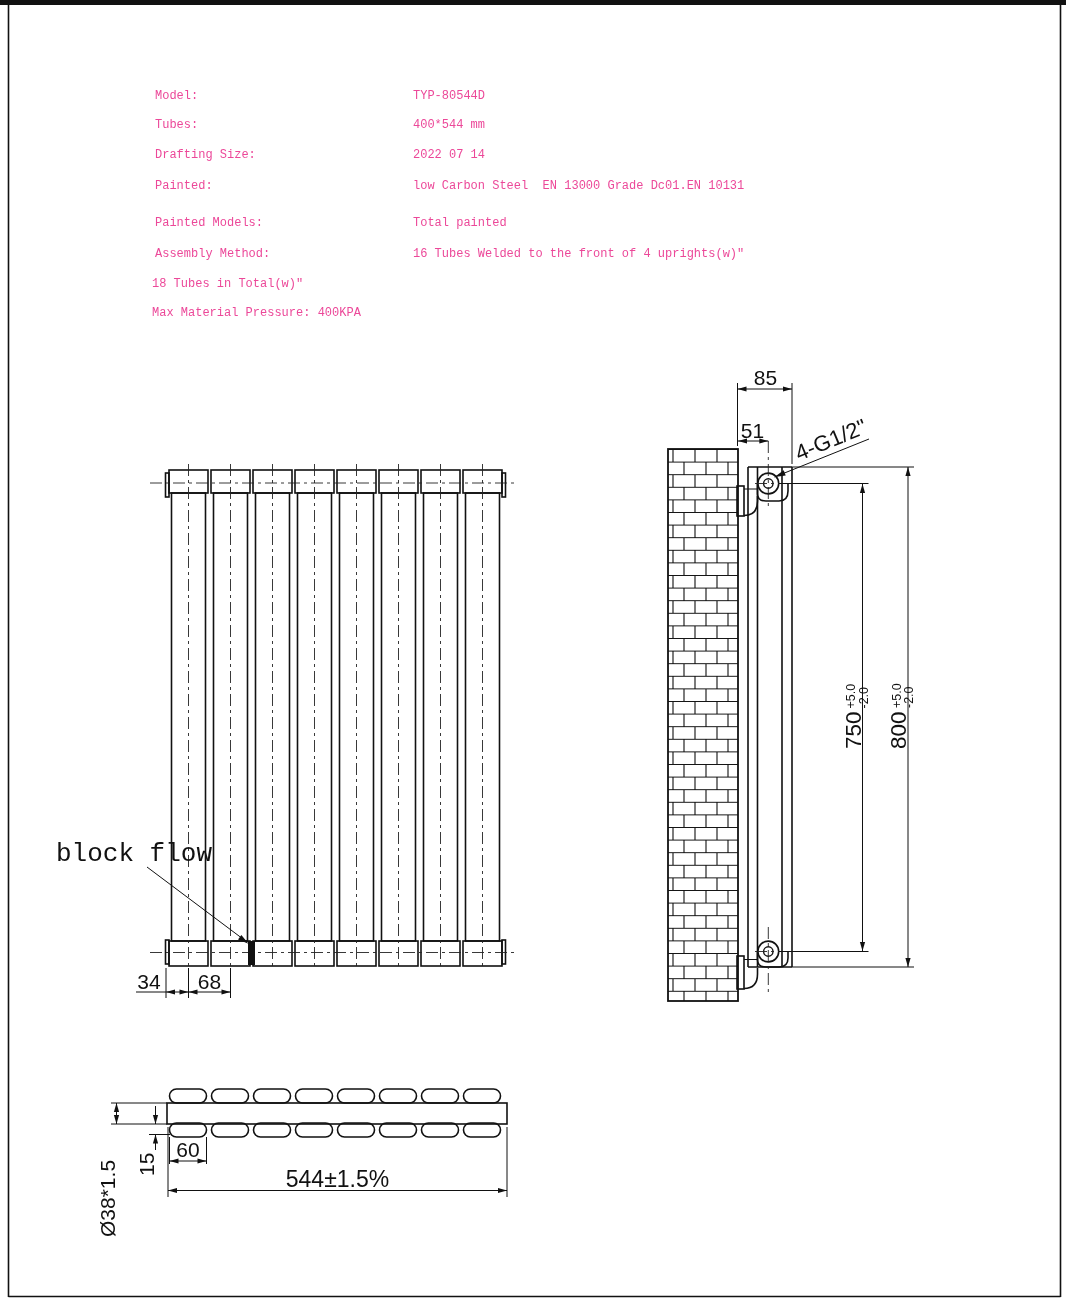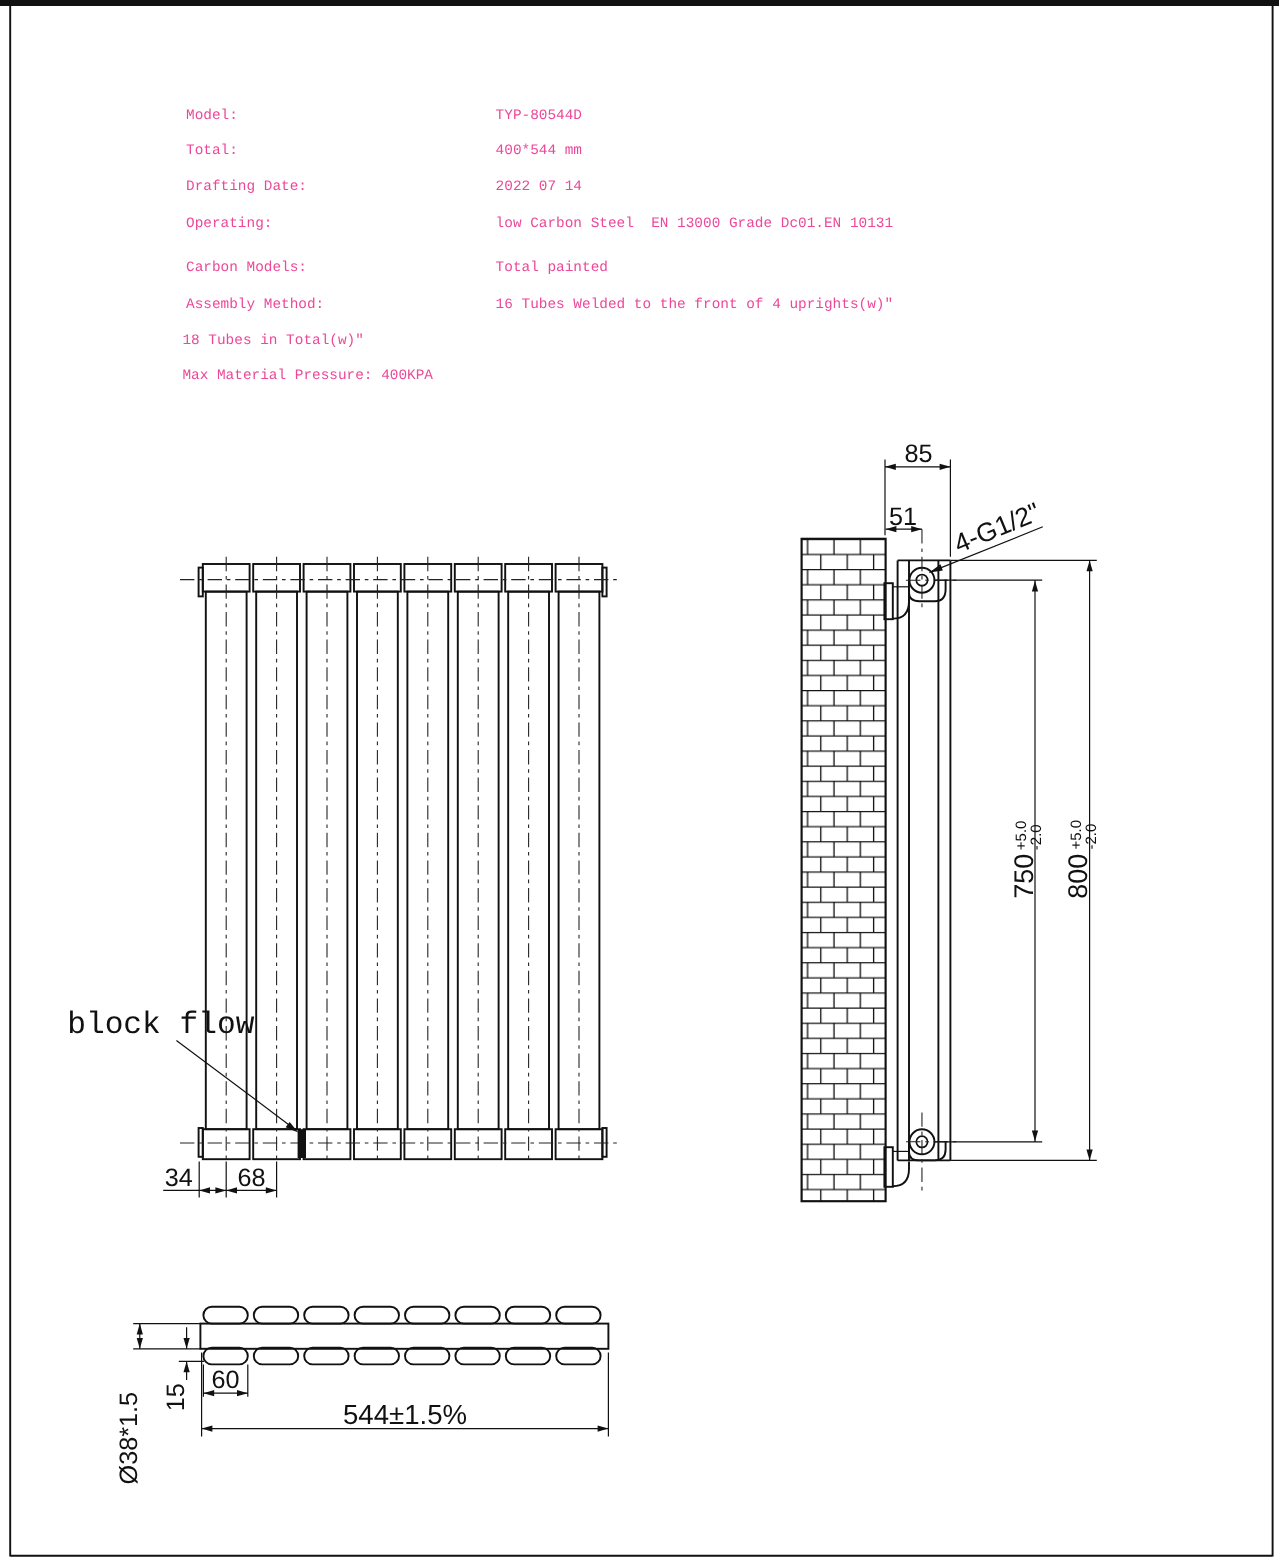--- a/index.html
+++ b/index.html
@@ -17,24 +17,24 @@
   .dimsm{font-family:"Liberation Sans",sans-serif;font-size:12.5px;fill:#111;}
   .cadtxt{font-family:"Liberation Mono",monospace;font-size:26px;fill:#111;}
 </style>
 </head>
 <body>
 
 <div id="canvas">
 
   <div>
     <div class="specline" style="top:85px;"><span class="speclabel">Model:</span><span class="specval">TYP-80544D</span></div>
-    <div class="specline" style="top:114px;"><span class="speclabel">Total:</span><span class="specval">400*544 mm</span></div>
-    <div class="specline" style="top:144px;"><span class="speclabel">Drafting Date:</span><span class="specval">2022 07 14</span></div>
-    <div class="specline" style="top:175px;"><span class="speclabel">Operating:</span><span class="specval">low Carbon Steel  EN 13000 Grade Dc01.EN 10131</span></div>
-    <div class="specline" style="top:212px;"><span class="speclabel">Carbon Models:</span><span class="specval">Total painted</span></div>
+    <div class="specline" style="top:114px;"><span class="speclabel">Tubes:</span><span class="specval">400*544 mm</span></div>
+    <div class="specline" style="top:144px;"><span class="speclabel">Drafting Size:</span><span class="specval">2022 07 14</span></div>
+    <div class="specline" style="top:175px;"><span class="speclabel">Painted:</span><span class="specval">low Carbon Steel  EN 13000 Grade Dc01.EN 10131</span></div>
+    <div class="specline" style="top:212px;"><span class="speclabel">Painted Models:</span><span class="specval">Total painted</span></div>
     <div class="specline" style="top:243px;"><span class="speclabel">Assembly Method:</span><span class="specval">16 Tubes Welded to the front of 4 uprights(w)″</span></div>
     <div class="specline" style="top:273px;left:152px;">18 Tubes in Total(w)″</div>
     <div class="specline" style="top:302px;left:152px;">Max Material Pressure: 400KPA</div>
   </div>
 
   <svg width="1066" height="1302" viewBox="0 0 1066 1302">
     <defs>
       <pattern id="brick" x="668" y="449" width="22" height="25.2" patternUnits="userSpaceOnUse">
         <rect width="22" height="25.2" fill="#ffffff"></rect>
         <path d="M0 0.5 H22 M0 13.1 H22 M5 0.5 V13.1 M16 13.1 V25.2" stroke="#111" stroke-width="1.1" fill="none"></path>

